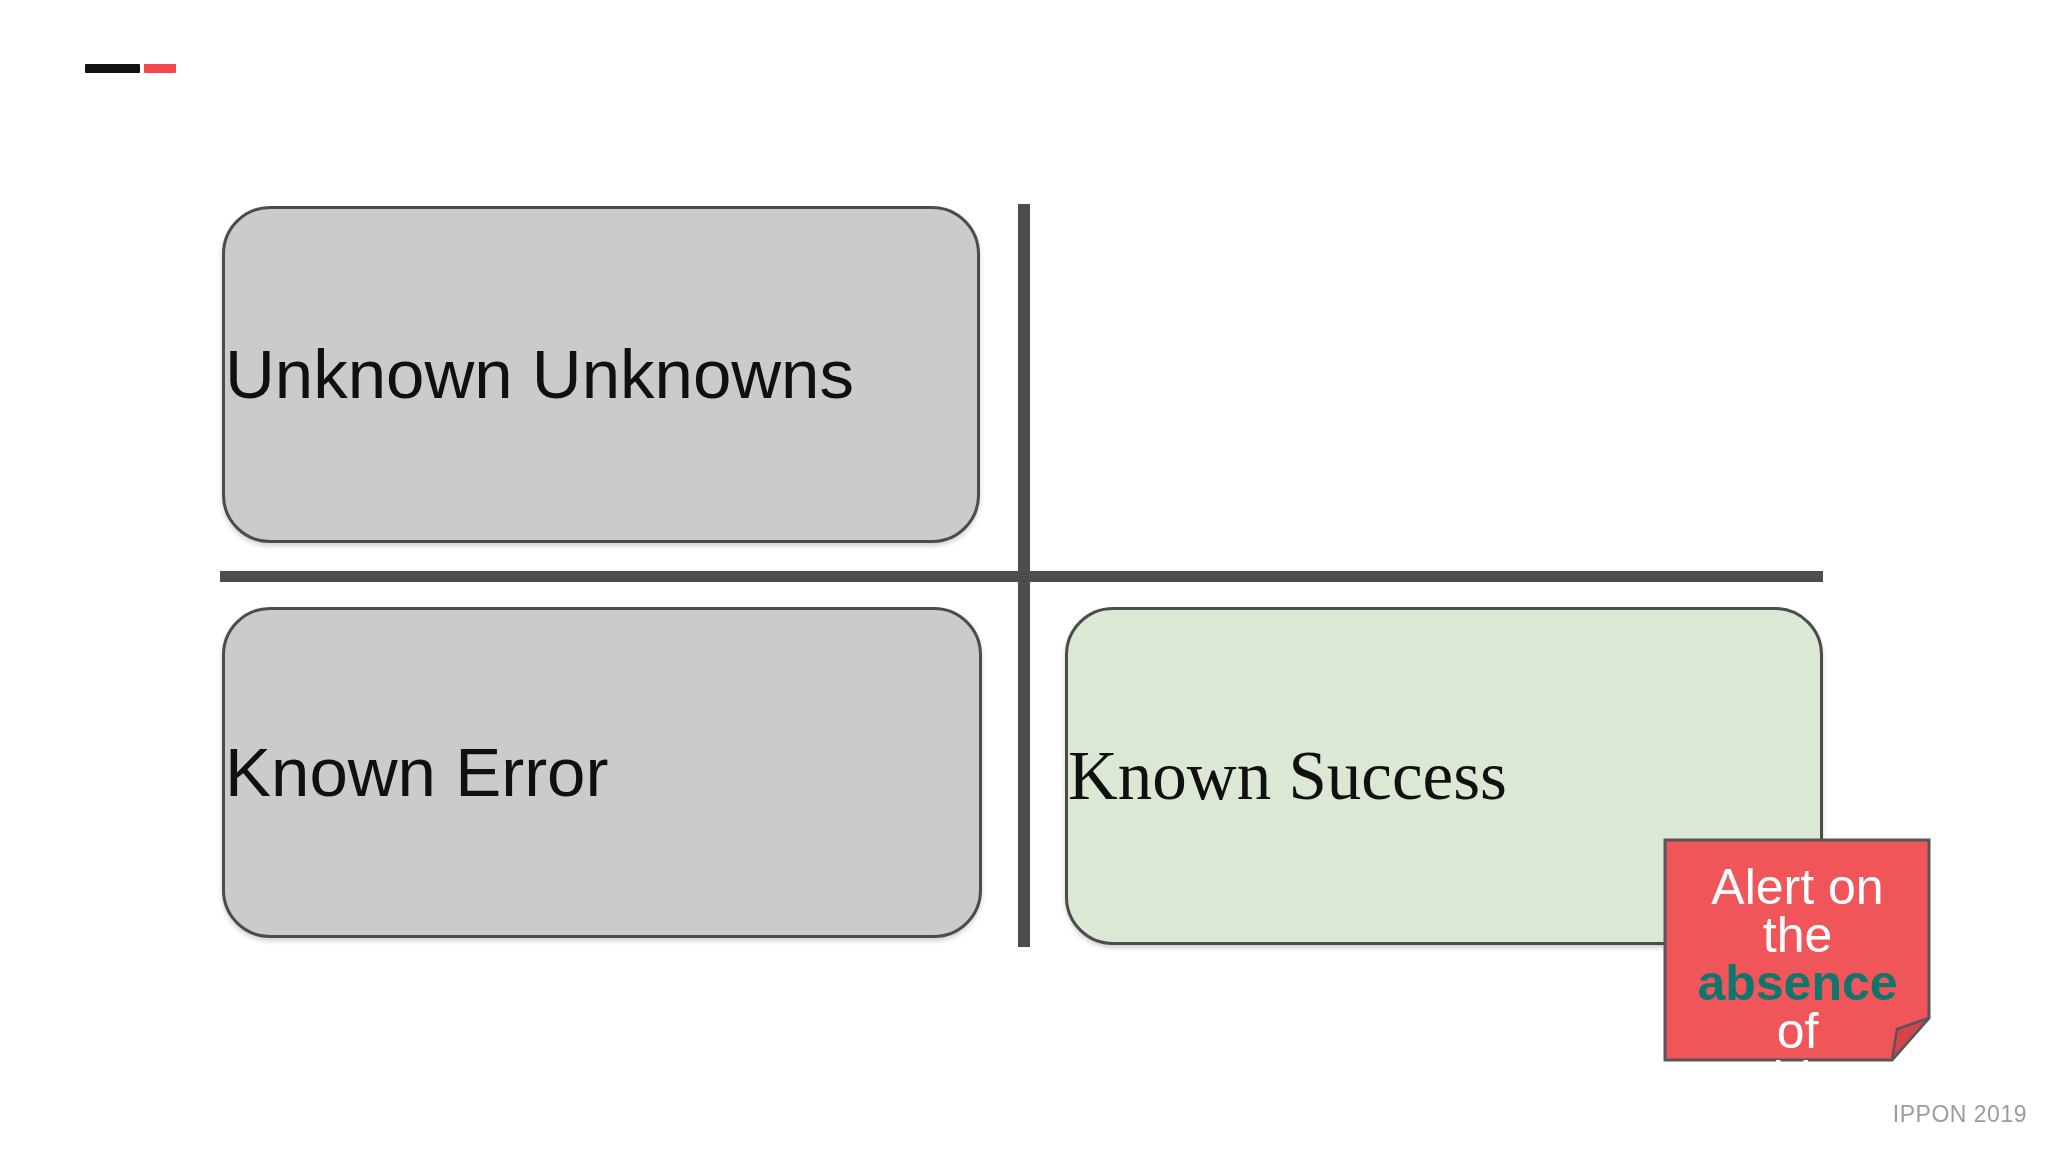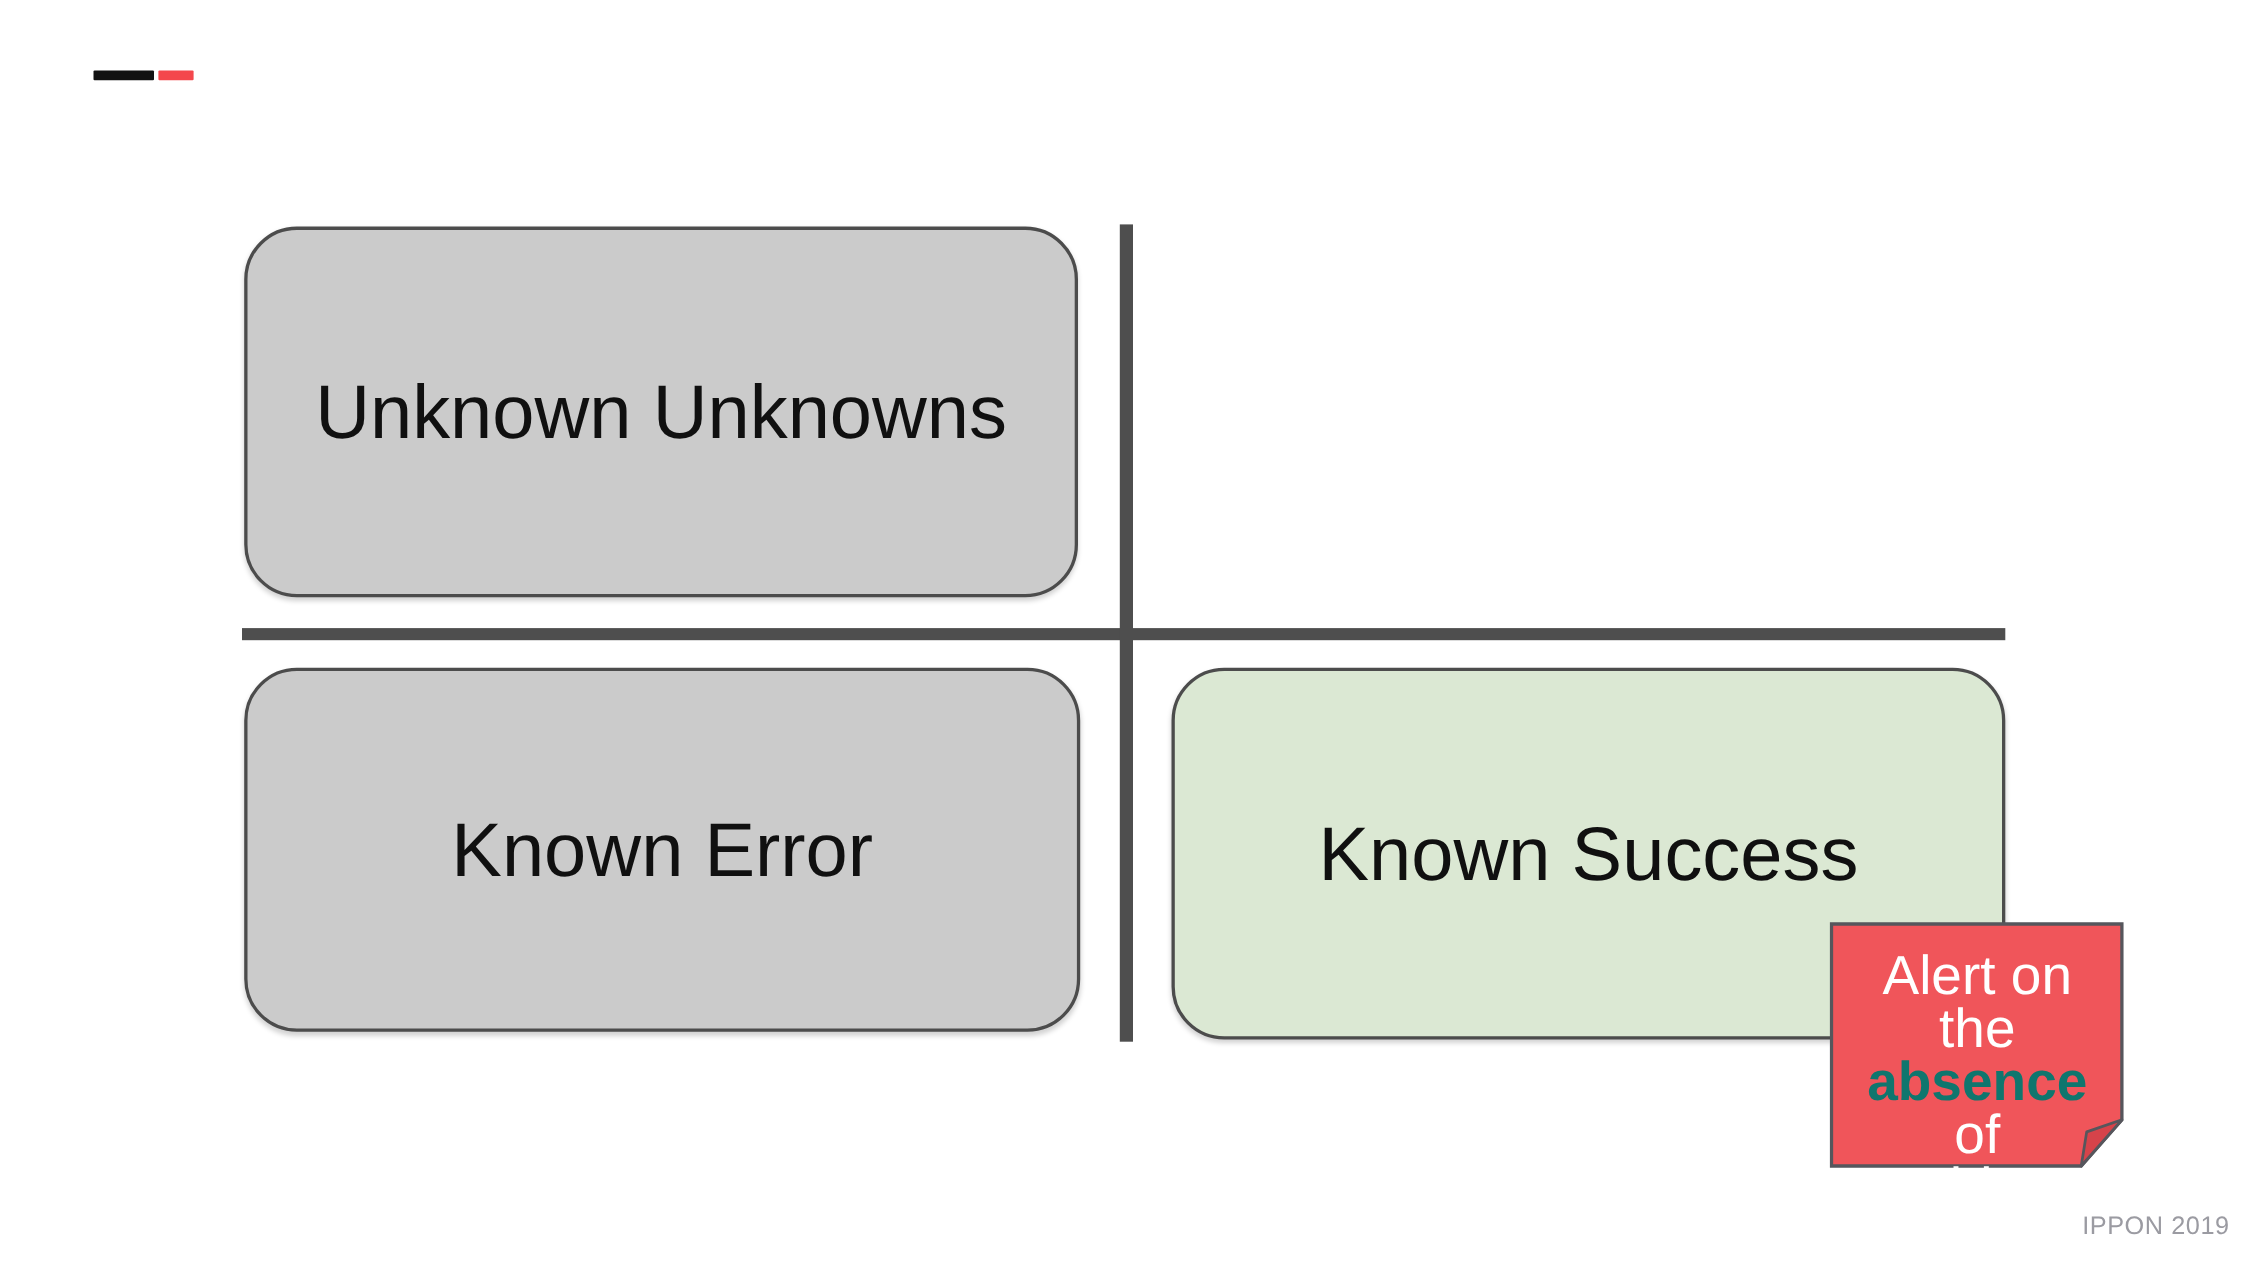--- a/index.html
+++ b/index.html
@@ -28,25 +28,25 @@
   .logo{position:absolute;left:85px;top:64px;height:9px;}
   .dash{position:absolute;top:0;height:9px;border-radius:1px;display:block;}
   .dash-black{left:0;width:55px;background:var(--logo_black);}
   .dash-red{left:59px;width:32px;background:var(--logo_red);}
   
   .quadrant{
     position:absolute;
     border:3px solid var(--shape_stroke);
     border-radius:48px;
     box-sizing:border-box;
-    display:flex;align-items:center;justify-content:center;
+    display:flex;align-items:center;justify-content:flex-start;
     box-shadow:0 3px 5px rgba(0,0,0,0.18);
   }
   .q-gray{background:var(--box_gray);}
-  .q-green{background:var(--box_green);}
+  .q-green{background:var(--box_green);font-family:Liberation Serif, serif;}
   .q-tl{left:222px;top:206px;width:758px;height:337px;}
   .q-tr{left:1065px;top:206px;width:758px;height:337px;}
   .q-bl{left:222px;top:607px;width:760px;height:331px;}
   .q-br{left:1065px;top:607px;width:758px;height:338px;}
   .q-label{
     font-size:69px;color:var(--label_color);
     letter-spacing:0;white-space:nowrap;
   }
   
   .divider-h{position:absolute;left:220px;top:571px;width:1603px;height:11px;background:var(--divider);}

